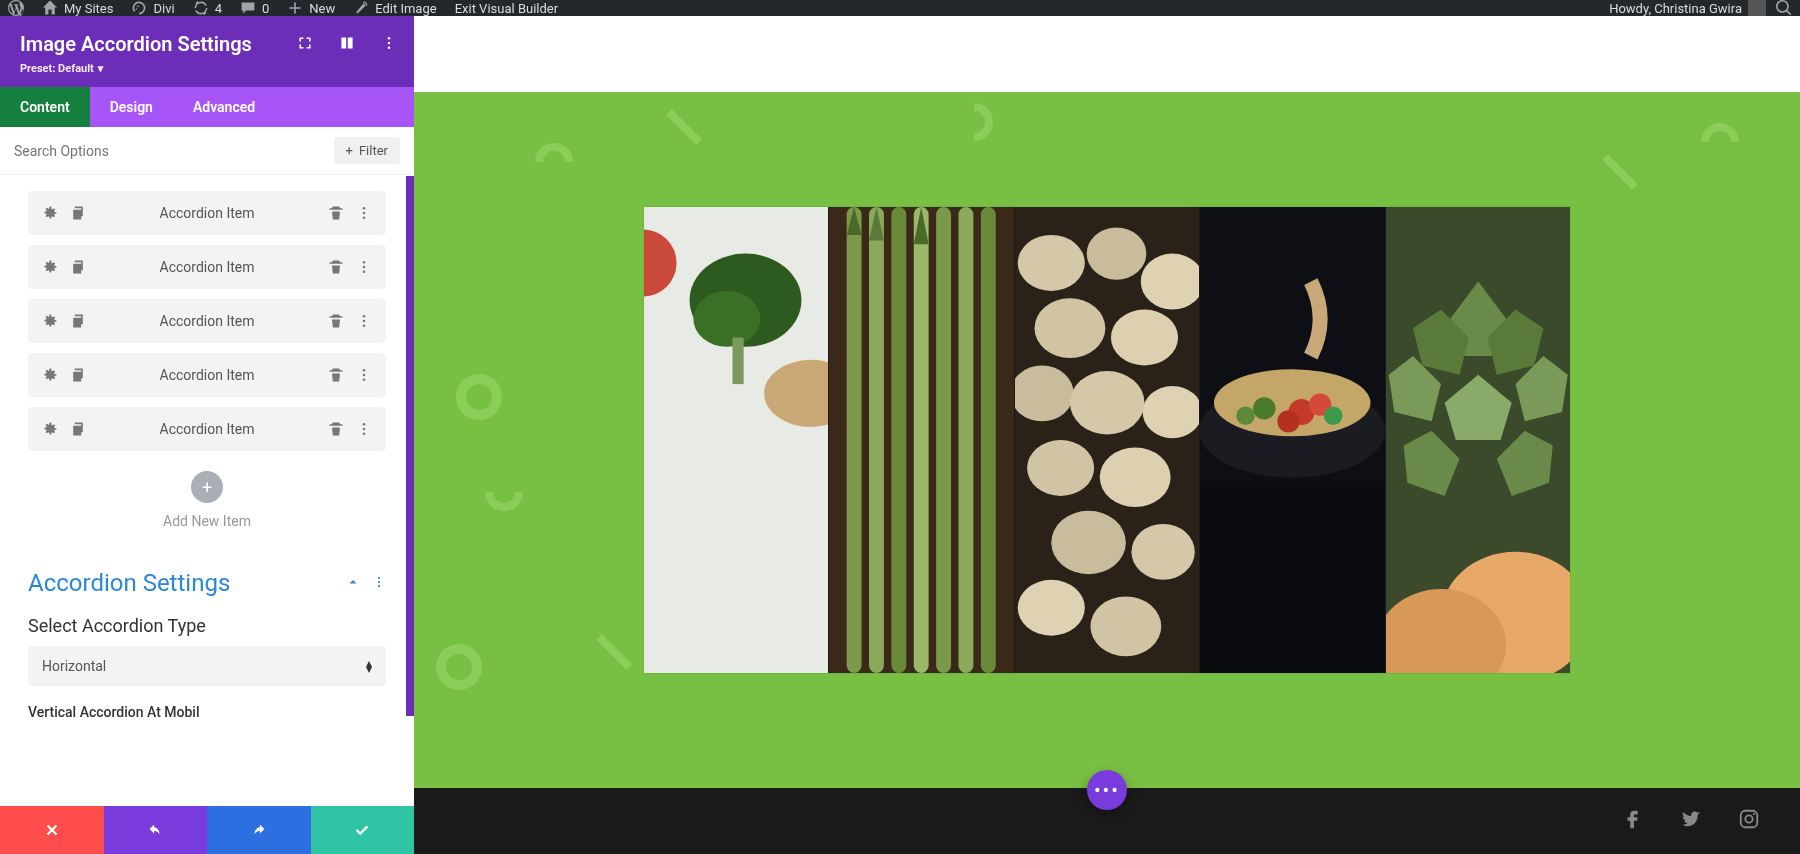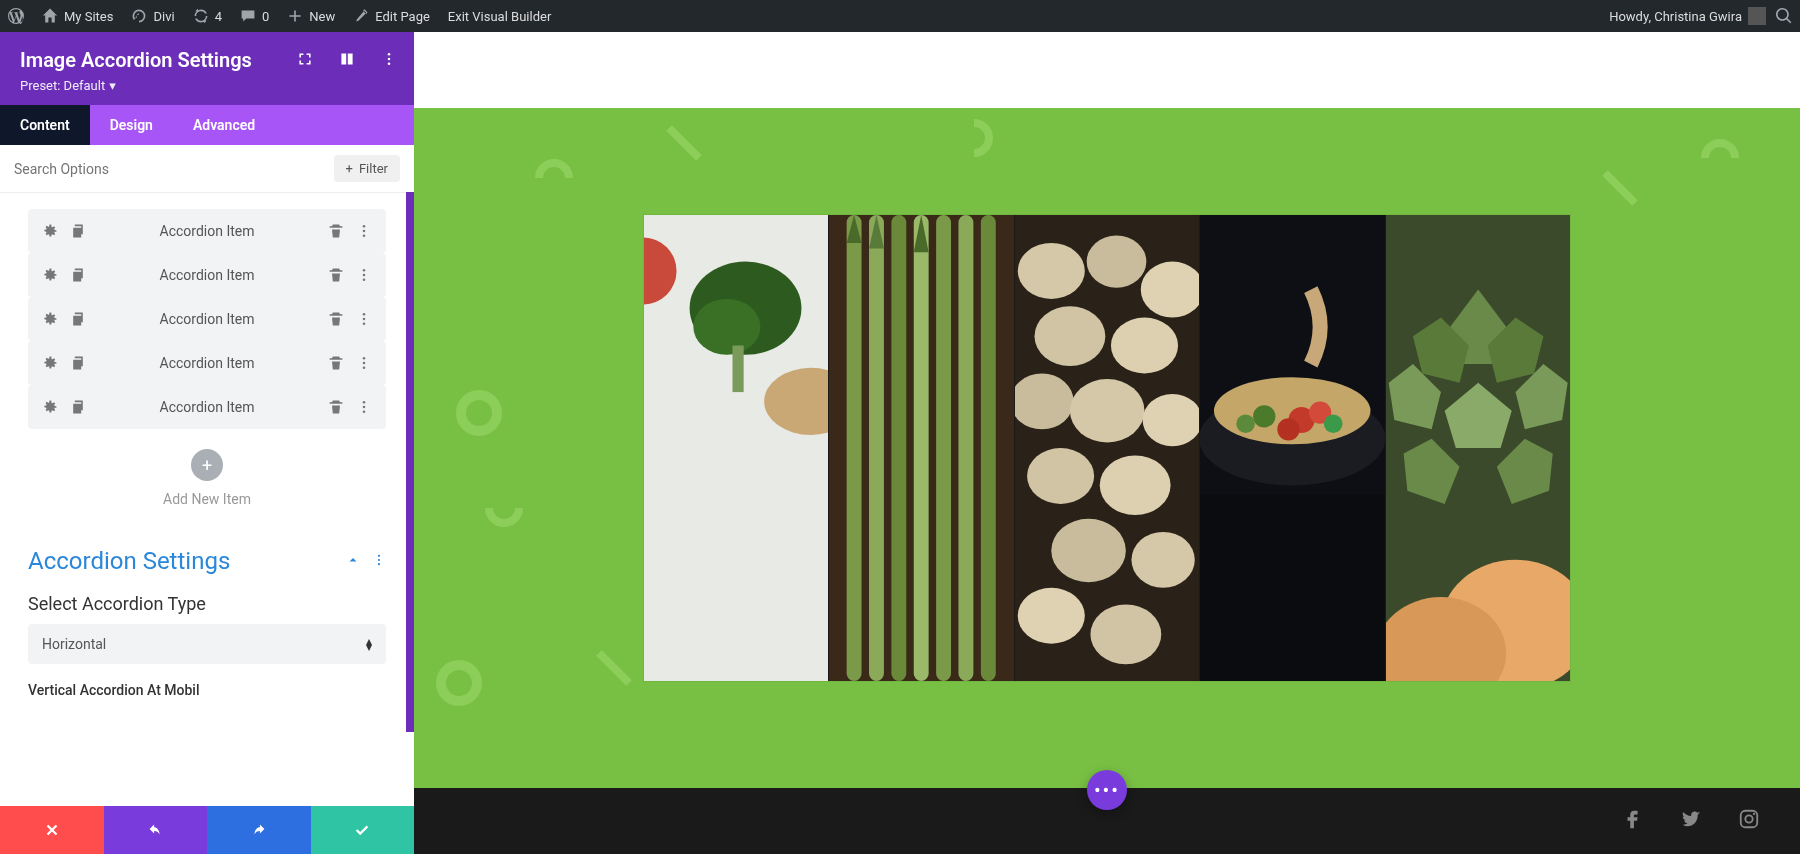--- a/index.html
+++ b/index.html
@@ -1,53 +1,53 @@
 <!DOCTYPE html>
 <html><head>
 <meta charset="utf-8">
 <style>
 * { margin: 0; padding: 0; box-sizing: border-box; font-family: -apple-system, BlinkMacSystemFont, "Segoe UI", Roboto, sans-serif; }
 body { background: #fff; overflow: hidden; }
 .root { width: 1800px; height: 854px; position: relative; display: flex; flex-direction: column; }
 
 
-.wp-bar { height: 32px; background: #23282d; color: #dcdcdc; display: flex; align-items: center; padding: 0 8px; font-size: 13px; flex-shrink: 0; }
+.wp-bar { height: 16px; background: #23282d; color: #dcdcdc; display: flex; align-items: center; padding: 0 8px; font-size: 13px; flex-shrink: 0; }
 .wp-bar-left { display: flex; align-items: center; gap: 18px; }
 .wp-bar-item { display: flex; align-items: center; gap: 6px; cursor: pointer; color: #dcdcdc; }
 .wp-bar-right { margin-left: auto; display: flex; align-items: center; gap: 10px; }
 .avatar { width: 18px; height: 18px; background: #555; display: inline-block; }
 .wp-ico { width: 16px; height: 16px; display: inline-flex; align-items: center; justify-content: center; }
 .wp-ico svg { width: 16px; height: 16px; fill: #a0a5aa; }
 
 
 .main-row { flex: 1; display: flex; min-height: 0; }
 
 
 .panel { width: 414px; background: #fff; display: flex; flex-direction: column; position: relative; }
 .panel-header { background: #6c2eb9; color: #fff; padding: 16px 20px 12px; position: relative; }
 .panel-title { font-size: 20px; font-weight: 600; }
-.panel-preset { font-size: 13px; margin-top: 6px; opacity: 0.9; display: flex; align-items: center; gap: 4px; }
+.panel-preset { font-size: 11px; margin-top: 6px; opacity: 0.9; display: flex; align-items: center; gap: 4px; font-weight: bold; }
 .panel-header-icons { position: absolute; right: 16px; top: 18px; display: flex; gap: 24px; }
 .hdr-ico { width: 18px; height: 18px; cursor: pointer; display: flex; align-items: center; justify-content: center; }
 .hdr-ico svg { width: 16px; height: 16px; fill: #fff; }
 
 .tabs { display: flex; background: #a855f7; }
 .tab { flex: 0 0 auto; padding: 12px 20px; color: #fff; font-size: 14px; font-weight: 600; cursor: pointer; }
-.tab.active { background: #0f172a; }
+.tab.active { background: #15803d; }
 .tab-spacer { flex: 1; }
 
 .search-row { display: flex; align-items: center; padding: 10px 14px; border-bottom: 1px solid #eee; }
 .search-input { flex: 1; border: none; outline: none; font-size: 14px; color: #777; background: transparent; }
 .filter-btn { background: #f0f0f0; border-radius: 4px; padding: 6px 12px; font-size: 13px; color: #555; display: flex; align-items: center; gap: 6px; cursor: pointer; }
 
 .panel-body { flex: 1; overflow-y: auto; padding: 16px 14px 0; position: relative; }
 .panel-scroll-edge { position: absolute; right: 0; top: 160px; width: 8px; height: 540px; background: #6c2eb9; }
 
 .items-wrap { padding: 0 14px; }
-.item-row { background: #f1f3f4; border-radius: 4px; height: 44px; display: flex; align-items: center; padding: 0 14px; margin-bottom: 0; }
+.item-row { background: #f1f3f4; border-radius: 4px; height: 44px; display: flex; align-items: center; padding: 0 14px; margin-bottom: 10px; }
 .item-row .left-icons { display: flex; gap: 12px; color: #666; }
 .item-row .label { flex: 1; text-align: center; font-size: 14px; color: #555; }
 .item-row .right-icons { display: flex; gap: 12px; color: #666; }
 .small-ico { width: 16px; height: 16px; display: inline-flex; cursor: pointer; }
 .small-ico svg { width: 16px; height: 16px; fill: #777; }
 
 .add-item { text-align: center; margin: 20px 0 40px; }
 .add-circle { width: 32px; height: 32px; border-radius: 50%; background: #a9afb5; color: #fff; display: inline-flex; align-items: center; justify-content: center; font-size: 18px; cursor: pointer; }
 .add-label { margin-top: 10px; color: #999; font-size: 14px; }
 
@@ -146,21 +146,21 @@
             </svg>
           </span>
           <span>New</span>
         </span>
       <span class="wp-bar-item">
           <span class="wp-ico">
             <svg viewBox="0 0 20 20">
               <path d="M13.9 3.4l2.7 2.7-9.8 9.8L4 16.9l1-2.8zM17.7 4.9l-2.6-2.6c-.4-.4-1-.4-1.4 0l-1.3 1.3 4 4 1.3-1.3c.4-.4.4-1 0-1.4z"></path>
             </svg>
           </span>
-          <span>Edit Page</span>
+          <span>Edit Image</span>
         </span>
       <span class="wp-bar-item">
           <span>Exit Visual Builder</span>
         </span>
     </div>
     <div class="wp-bar-right">
       <span class="wp-bar-item">
           <span>Howdy, Christina Gwira</span>
           <span class="avatar"></span>
         </span>

